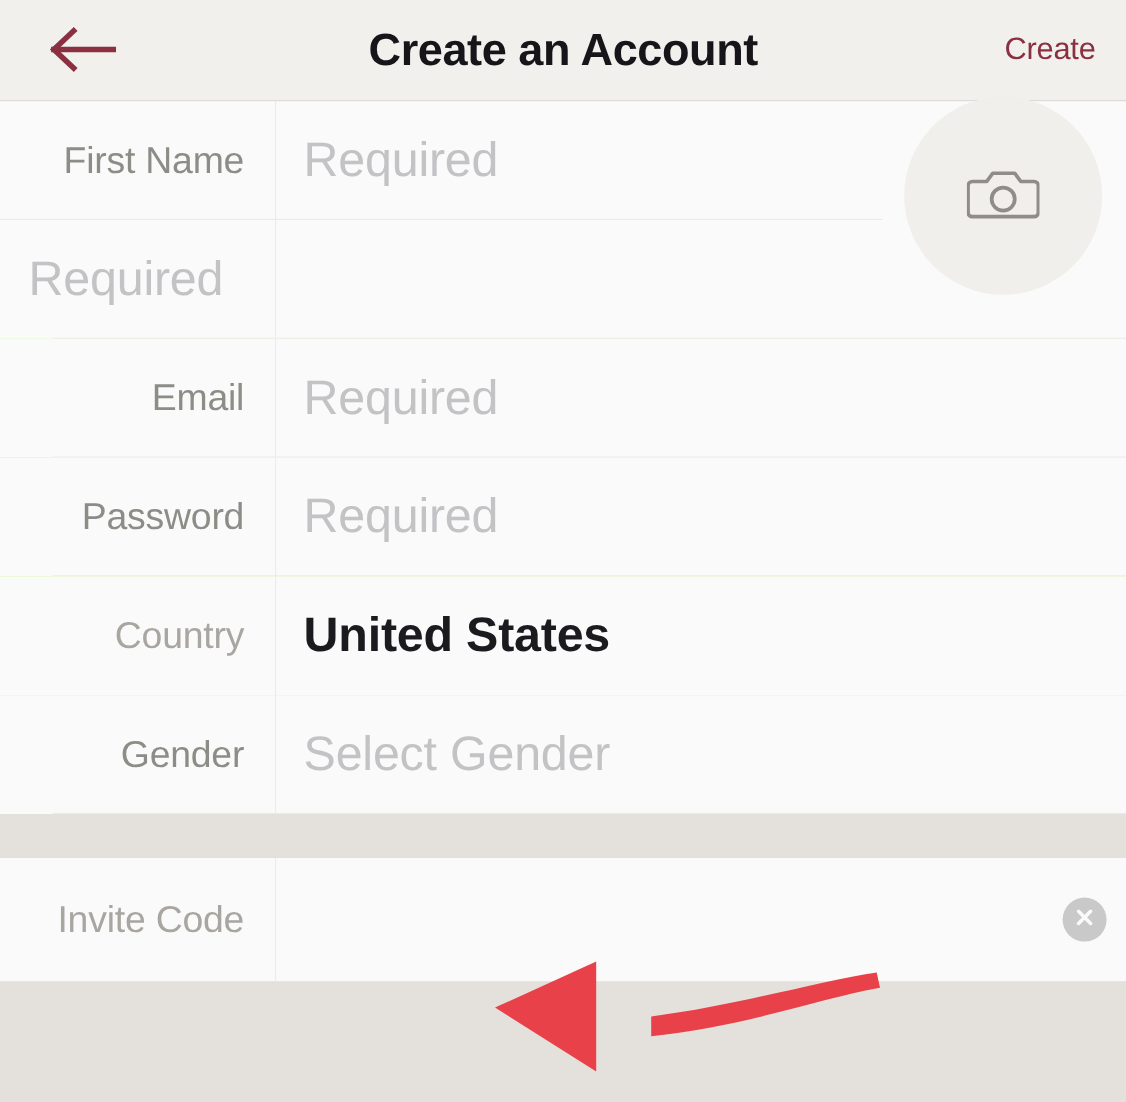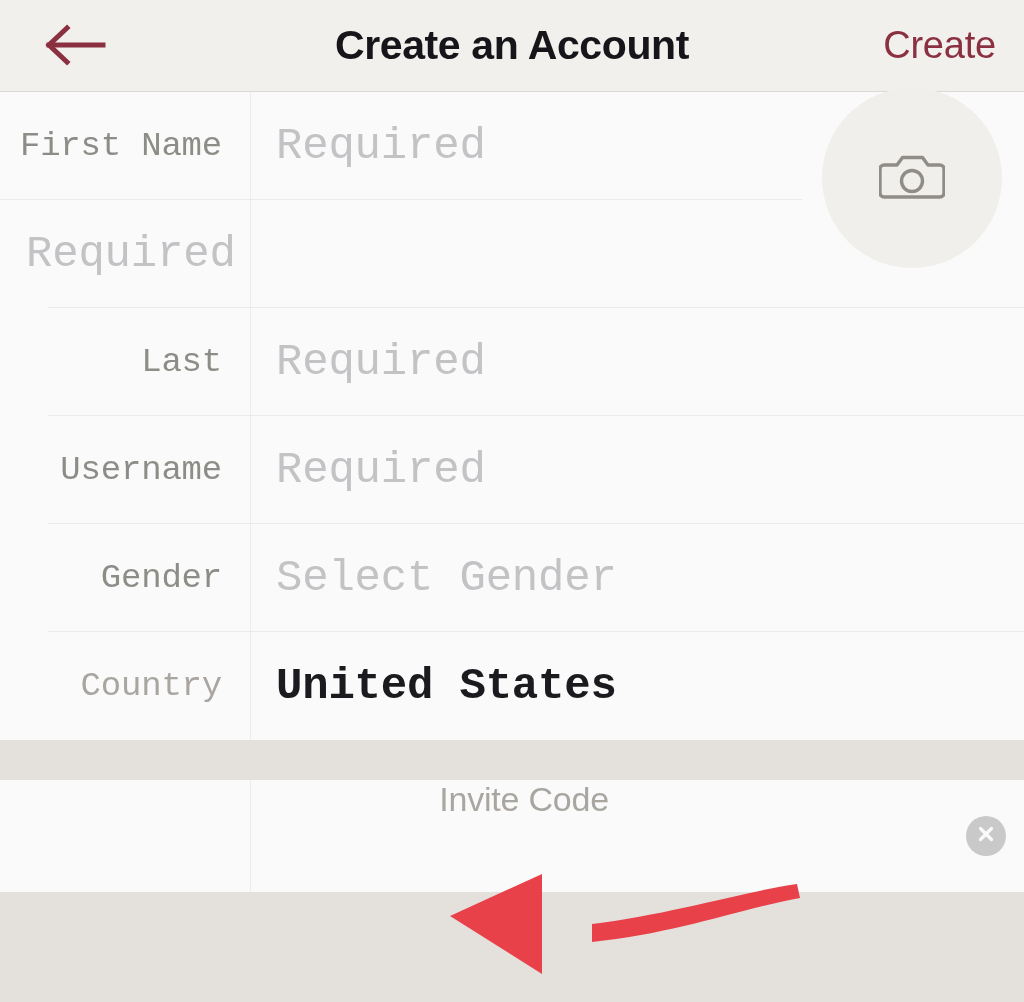--- a/index.html
+++ b/index.html
@@ -53,31 +53,30 @@
     font-weight: bold;
     color: #16161a;
     letter-spacing: -0.4px;
   }
   .create-btn {
     position: absolute;
     right: 28px;
     top: 14px;
     height: 62px;
     line-height: 62px;
-    font-size: 38px;
+    font-size: 28px;
     color: #8a3041;
     cursor: pointer;
     letter-spacing: -0.2px;
   }
 
   
   .form-section {
     position: relative;
     background: #bef264;
-    font-family: Liberation Mono, monospace;
   }
   .row {
     position: relative;
     display: flex;
     align-items: center;
     height: 108px;
     background: #fafafa;
     box-sizing: border-box;
   }
   .row-label {
@@ -146,21 +145,20 @@
   }
   .gap-band.bottom { height: 30px; }
 
   
   .invite-row {
     position: relative;
     display: flex;
     align-items: center;
     height: 112px;
     background: #fafafa;
-    flex-direction: column;
   }
   .clear-btn {
     position: absolute;
     right: 18px;
     top: 50%;
     transform: translateY(-50%);
     width: 40px;
     height: 40px;
     border-radius: 50%;
     background: #c9c9c9;
@@ -218,44 +216,44 @@
     </div>
 
     <div class="row">
       <div class="vdiv"></div>
       <div class="row-value">Required</div>
       <div class="hdiv inset"></div>
     </div>
 
     <div class="row">
       <div class="vdiv"></div>
-      <div class="row-label">Last</div>
-      <div class="row-value">Required</div>
-      <div class="hdiv inset"></div>
-    </div>
-
-    <div class="row">
-      <div class="vdiv"></div>
-      <div class="row-label">Username</div>
-      <div class="row-value">Required</div>
-      <div class="hdiv inset"></div>
-    </div>
-
+      <div class="row-label">Email</div>
+      <div class="row-value">Required</div>
+      <div class="hdiv inset"></div>
+    </div>
+
+    <div class="row">
+      <div class="vdiv"></div>
+      <div class="row-label">Password</div>
+      <div class="row-value">Required</div>
+      <div class="hdiv inset"></div>
+    </div>
+
+
+    <div class="row">
+      <div class="vdiv"></div>
+      <div class="row-label light">Country</div>
+      <div class="row-value filled">United States</div>
+    </div>
 
     <div class="row">
       <div class="vdiv"></div>
       <div class="row-label">Gender</div>
       <div class="row-value">Select Gender</div>
       <div class="hdiv inset"></div>
-    </div>
-
-    <div class="row">
-      <div class="vdiv"></div>
-      <div class="row-label light">Country</div>
-      <div class="row-value filled">United States</div>
     </div>
 
   </div>
 
   <div class="gap-band"></div>
 
   <div class="invite-row">
     <div class="vdiv"></div>
     <div class="row-label light">Invite Code</div>
     <div class="clear-btn">

